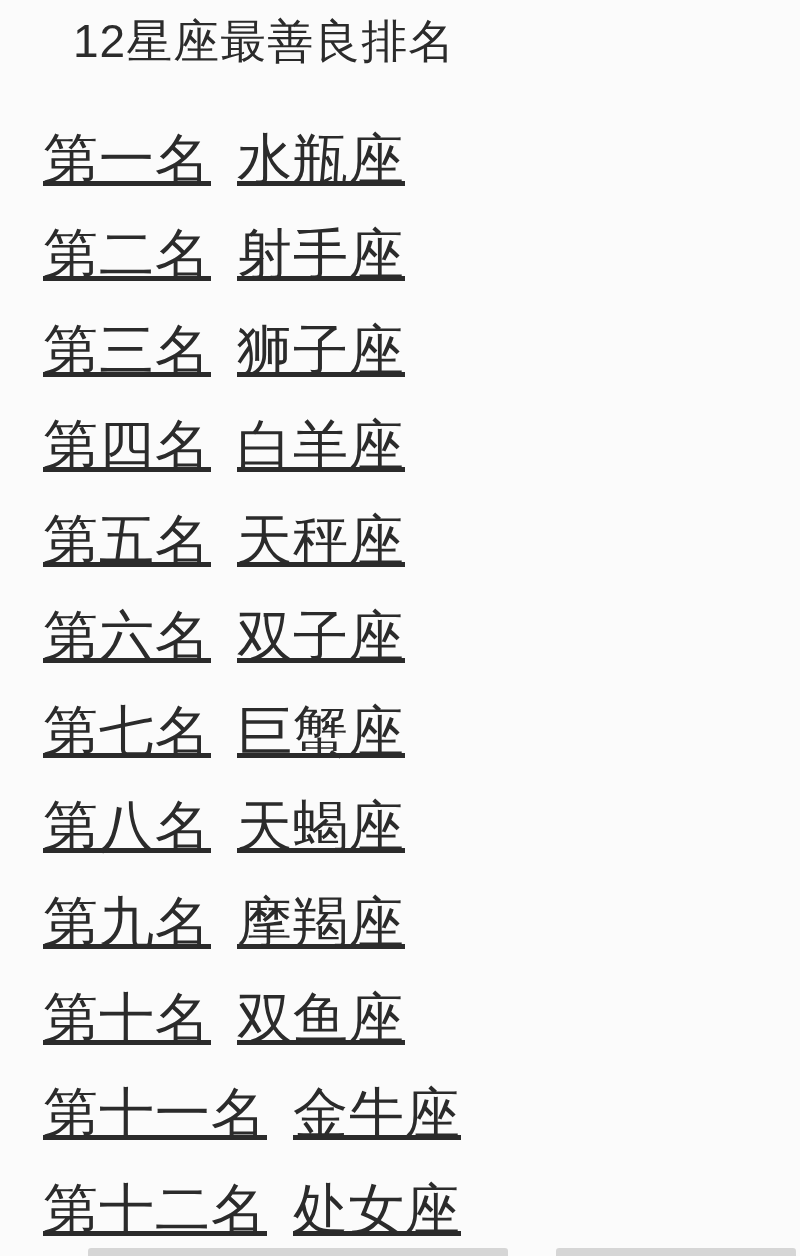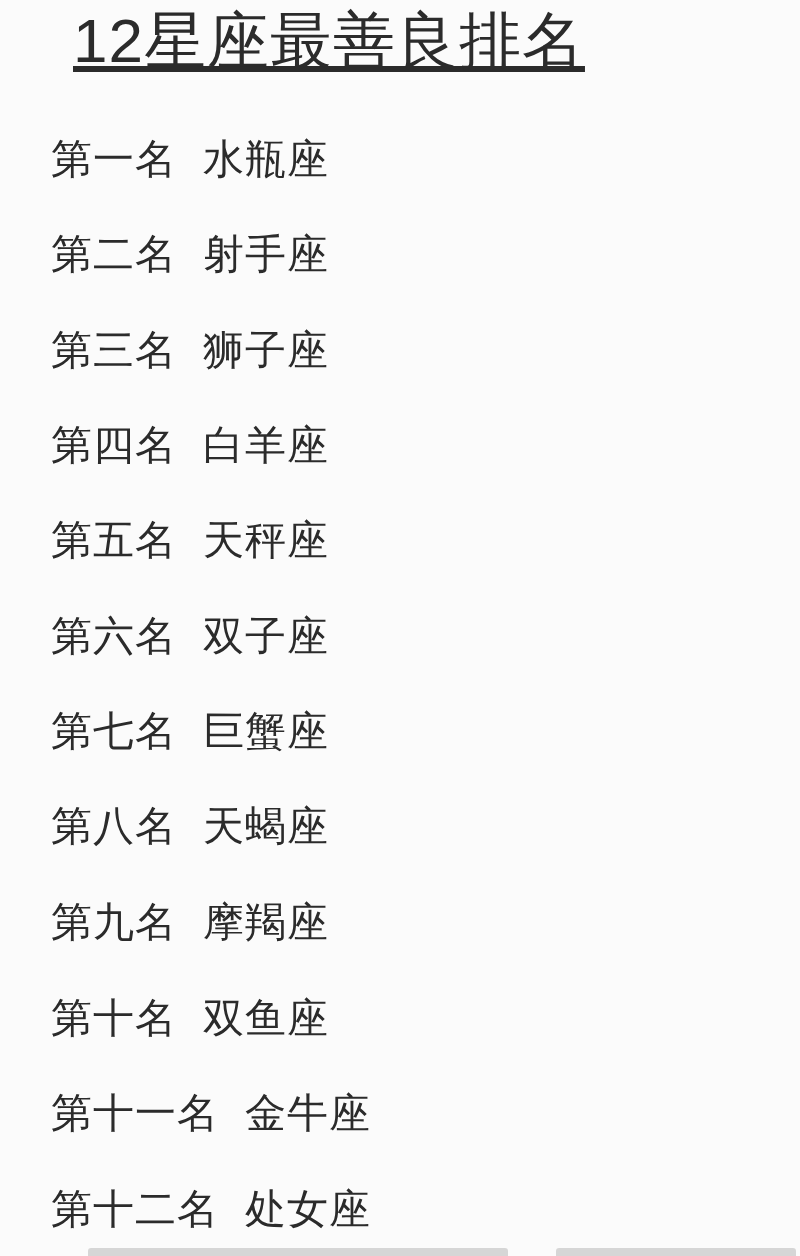--- a/index.html
+++ b/index.html
@@ -11,35 +11,35 @@
   body {
     position: relative;
     background: #fbfbfb;
     font-family: "Liberation Sans", "DejaVu Sans", sans-serif;
     color: #2b2b2b;
   }
   .page-title {
     position: absolute;
     left: 73px;
     top: 16px;
-    font-size: 62px;
+    font-size: 46px;
     line-height: 50px;
     font-weight: 500;
     letter-spacing: 1px;
     white-space: nowrap;
-    text-decoration: underline;
   }
   .rank-row {
     position: absolute;
-    left: 51px;
-    font-size: 41px;
+    left: 43px;
+    font-size: 55px;
     line-height: 53px;
     font-weight: 500;
     letter-spacing: 1px;
     white-space: nowrap;
+    text-decoration: underline;
   }
   .rank-row .sign {
     margin-left: 26px;
   }
   
   .cutoff-fragment {
     position: absolute;
     height: 14px;
     bottom: -6px;
     background: #c9c9c9;

